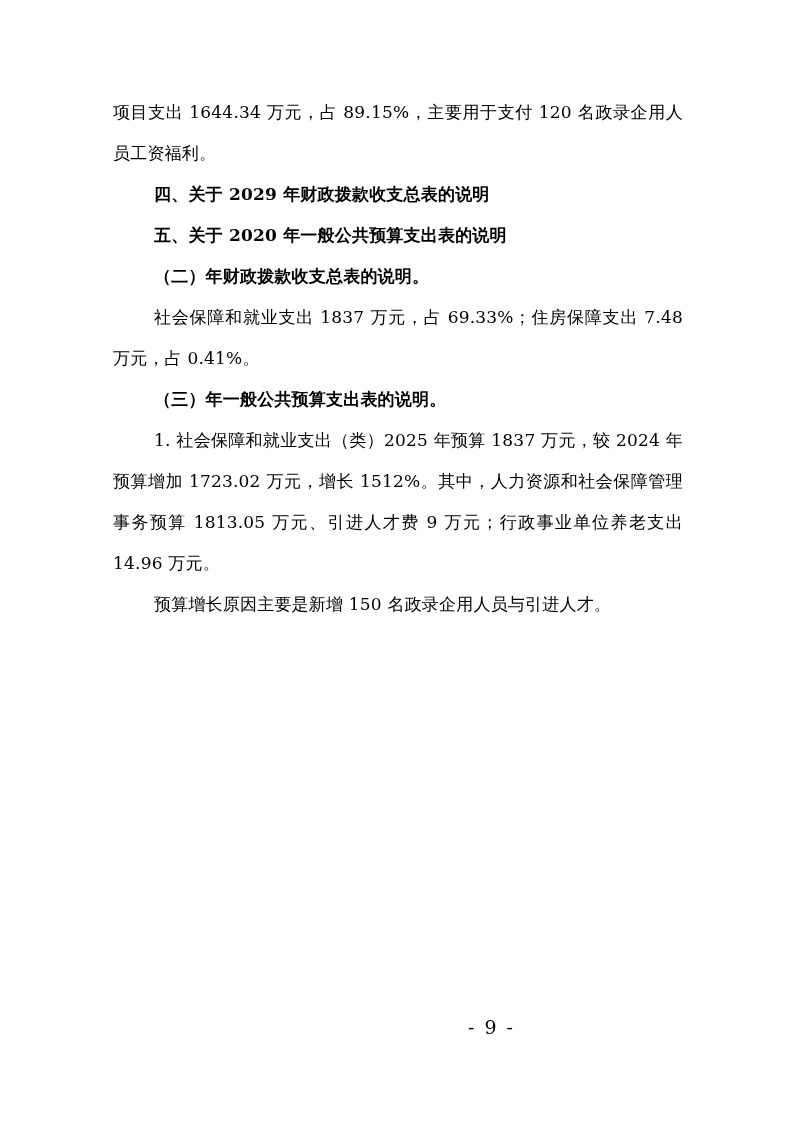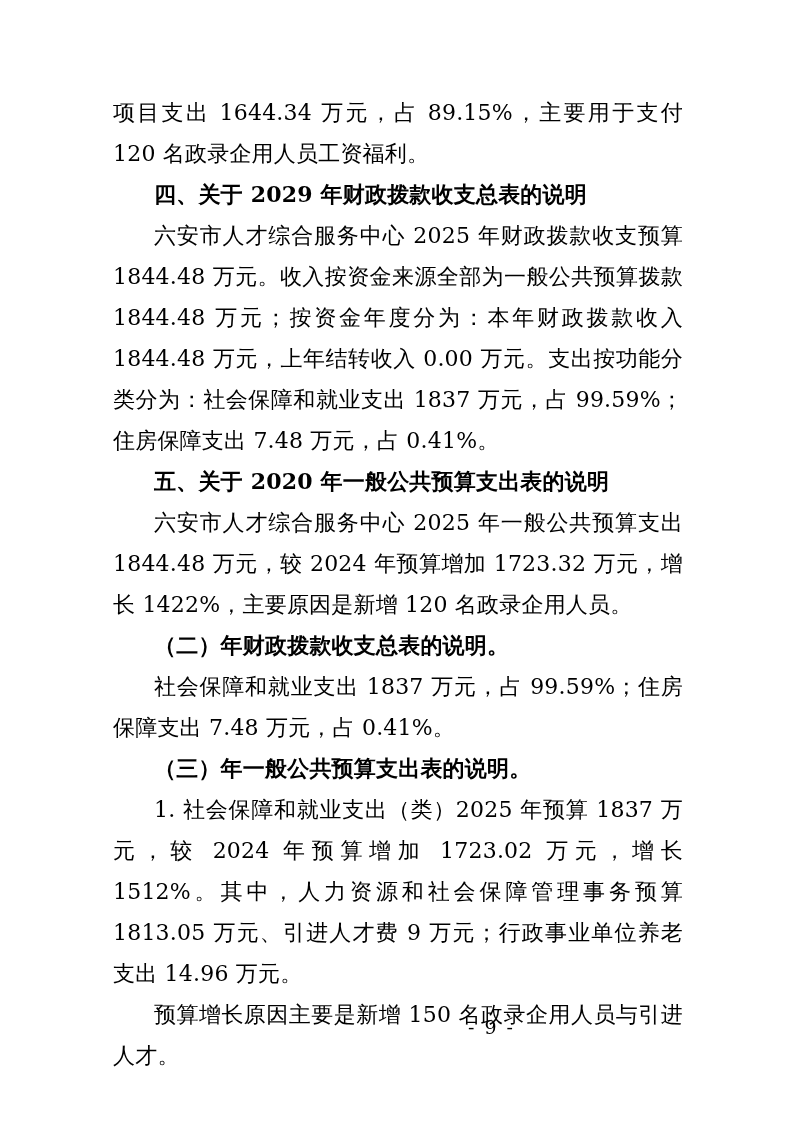--- a/index.html
+++ b/index.html
@@ -18,21 +18,21 @@
     color: #000000;
   }
   .content {
     position: absolute;
     left: 113px;
     top: 92px;
     width: 570px;
   }
   p {
     margin: 0;
-    font-size: 22px;
+    font-size: 17px;
     line-height: 41px;
     text-align: justify;
     text-justify: inter-ideograph;
     letter-spacing: 0.2px;
   }
   p.indent {
     text-indent: 41px;
   }
   p.heading {
     text-indent: 41px;
@@ -54,23 +54,21 @@
     padding-left: 190px;
   }
 </style>
 </head>
 <body>
 
 <div class="page">
   <div class="content">
     <p class="body">项目支出 1644.34 万元，占 89.15%，主要用于支付 120 名政录企用人员工资福利。</p>
     <p class="heading">四、关于 2029 年财政拨款收支总表的说明</p>
-    <p class="indent">六安市人才综合服务中心 2025 年财政拨款收支预算 1844.48 万元。收入按资金来源全部为一般公共预算拨款 1844.48 万元；按资金年度分为：本年财政拨款收入 1844.48 万元，上年结转收入 0.00 万元。支出按功能分类分为：社会保障和就业支出 1837 万元，占 99.59%；住房保障支出 7.48 万元，占 0.41%。</p>
     <p class="heading">五、关于 2020 年一般公共预算支出表的说明</p>
-    <p class="indent">六安市人才综合服务中心 2025 年一般公共预算支出 1844.48 万元，较 2024 年预算增加 1723.32 万元，增长 1422%，主要原因是新增 120 名政录企用人员。</p>
     <p class="subheading">（二）年财政拨款收支总表的说明。</p>
-    <p class="indent">社会保障和就业支出 1837 万元，占 99.59%；住房保障支出 7.48 万元，占 0.41%。</p>
+    <p class="indent">社会保障和就业支出 1837 万元，占 69.33%；住房保障支出 7.48 万元，占 0.41%。</p>
     <p class="subheading">（三）年一般公共预算支出表的说明。</p>
     <p class="indent">1. 社会保障和就业支出（类）2025 年预算 1837 万元，较 2024 年预算增加 1723.02 万元，增长 1512%。其中，人力资源和社会保障管理事务预算 1813.05 万元、引进人才费 9 万元；行政事业单位养老支出 14.96 万元。</p>
     <p class="indent">预算增长原因主要是新增 150 名政录企用人员与引进人才。</p>
   </div>
   <div class="pagenum">- 9 -</div>
 </div>
 
 </body></html>

